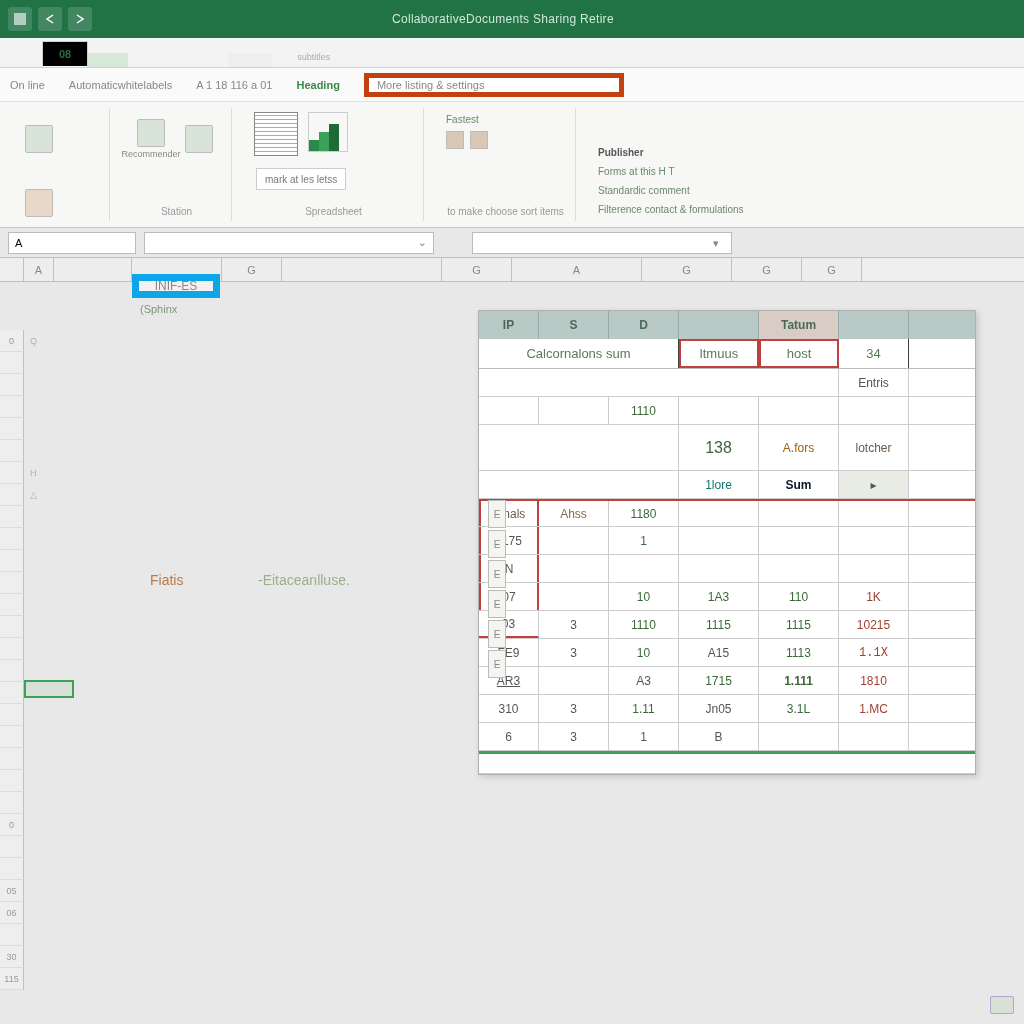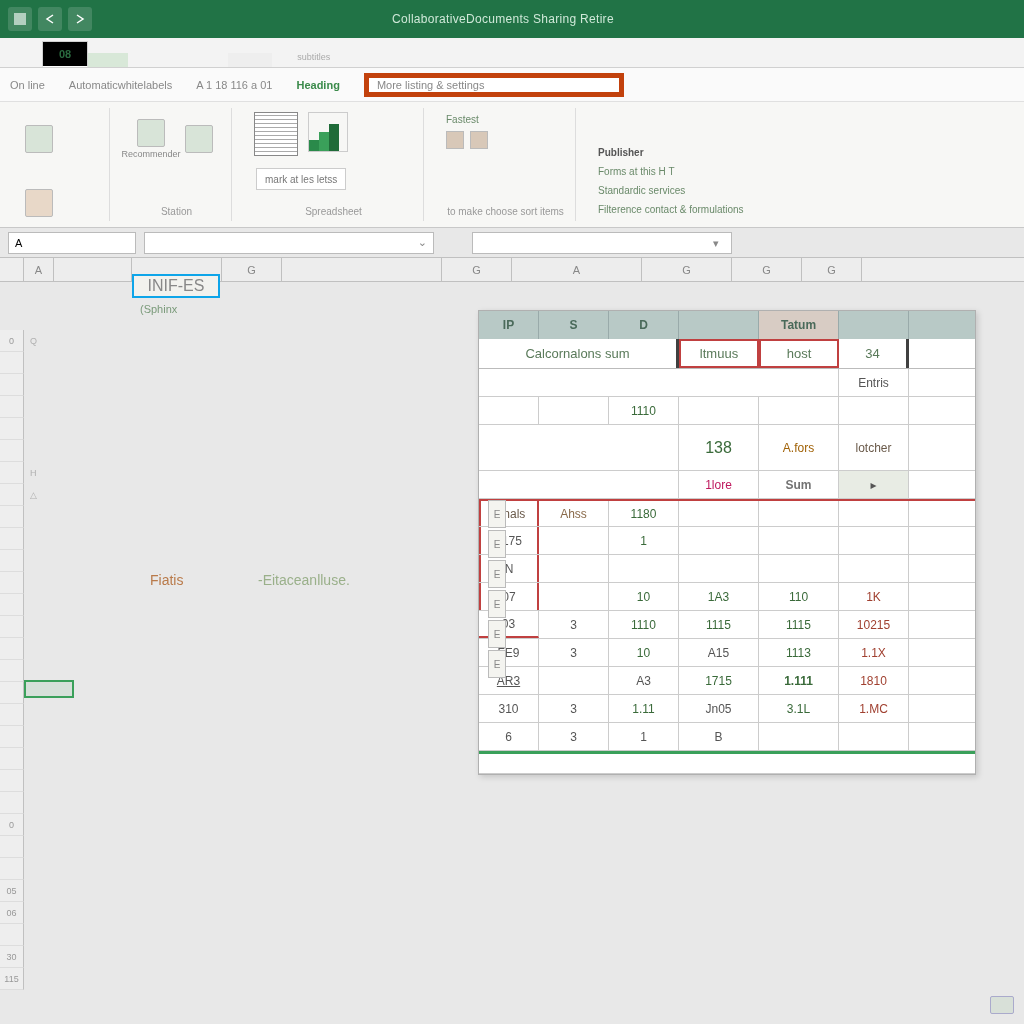--- a/index.html
+++ b/index.html
@@ -48,33 +48,33 @@
 
 .colhdr-top { height: 24px; background: #eee; display: flex; border-bottom: 1px solid #c0c0c0; }
 .corner { width: 24px; border-right: 1px solid #c0c0c0; }
 .ch { border-right: 1px solid #c0c0c0; display: flex; align-items: center; justify-content: center; color: #888; font-size: 11px; background: #ededed; }
 
 
 .rowhdrs { position: absolute; left: 0; top: 330px; width: 24px; }
 .rh { height: 22px; border-bottom: 1px solid #ddd; border-right: 1px solid #c0c0c0; background: #eee; display: flex; align-items: center; justify-content: center; font-size: 9px; color: #999; }
 
 
-.sheet-tab { position: absolute; left: 132px; top: 274px; width: 88px; height: 24px; background: #f2f2ee; border: 2px solid #0ea5e9; display: flex; align-items: center; justify-content: center; font-size: 16px; color: #888; }
+.sheet-tab { position: absolute; left: 132px; top: 274px; width: 88px; height: 24px; background: #f2f2ee; border: 7px solid #0ea5e9; display: flex; align-items: center; justify-content: center; font-size: 12px; color: #888; }
 .sheet-tab2 { position: absolute; left: 132px; top: 298px; width: 88px; height: 22px; display: flex; align-items: center; padding-left: 8px; font-size: 11px; color: #7a9a7a; }
 
 
 .hint { position: absolute; left: 150px; top: 572px; font-size: 14px; color: #b97a4a; }
 .hint2 { position: absolute; left: 258px; top: 572px; font-size: 14px; color: #9ab08a; }
 
 
 .panel { position: absolute; left: 478px; top: 310px; width: 498px; background: #fff; border: 1px solid #b0b0b0; box-shadow: 2px 2px 6px rgba(0,0,0,0.15); }
 .panel-hdr { height: 28px; background: #b8c9c6; display: flex; }
 .ph { border-right: 1px solid #9aa; display: flex; align-items: center; justify-content: center; font-size: 12px; color: #4a6a5a; font-weight: 600; }
 .panel-title { height: 30px; display: flex; border-bottom: 1px solid #bbb; }
-.pt { border-right: 3px solid #404040; display: flex; align-items: center; justify-content: center; font-size: 13px; color: #5a7a5a; }
+.pt { border-right: 1px solid #404040; display: flex; align-items: center; justify-content: center; font-size: 13px; color: #5a7a5a; }
 .pt.redbox { border: 2px solid #c04040; }
 .panel-row { height: 28px; display: flex; border-bottom: 1px solid #ccc; }
 .pc { border-right: 1px solid #ccc; display: flex; align-items: center; justify-content: center; font-size: 12px; color: #555; }
 .pc.num { color: #3a6a3a; font-weight: 500; }
 .pc.redtxt { color: #a04030; }
 .pc.redborder { border-left: 2px solid #c04040; border-right: 2px solid #c04040; }
 .greenline { height: 3px; background: #3aa05a; }
 .redoutline-top { border-top: 2px solid #c04040; }
 
 
@@ -180,21 +180,21 @@
         <span style="width:18px;height:18px;background:#d8c8b8;border:1px solid #bbb;"></span>
         <span style="width:18px;height:18px;background:#d8c8b8;border:1px solid #bbb;"></span>
       </div>
     </div>
     <div class="riblabel">to make choose sort items</div>
   </div>
   <div class="ribgroup" style="width:180px;justify-content:flex-end;">
     <div style="display:flex;flex-direction:column;gap:4px;">
       <span class="riblink" style="color:#555;font-weight:600;">Publisher</span>
       <span class="riblink">Forms  at this  H T</span>
-      <span class="riblink">Standardic services</span>
+      <span class="riblink">Standardic comment</span>
       <span class="riblink">Filterence contact &amp; formulations</span>
     </div>
   </div>
 </div>
 
 <div class="formulabar">
   <div class="namebox">
       <span>A</span>
     </div>
   <div class="fxbox">
@@ -299,22 +299,22 @@
     <div class="pc" style="width:70px;"></div>
   </div>
   <div class="panel-row" style="height:46px;">
     <div class="pc" style="width:200px;"></div>
     <div class="pc num" style="width:80px;font-size:16px;">138</div>
     <div class="pc" style="width:80px;color:#a16207;">A.fors</div>
     <div class="pc" style="width:70px;color:#6a5a4a;">lotcher</div>
   </div>
   <div class="panel-row">
     <div class="pc" style="width:200px;"></div>
-    <div class="pc" style="width:80px;color:#be185d;text-align:center;">1lore</div>
-    <div class="pc" style="width:80px;color:#737373;font-weight:600;">Sum</div>
+    <div class="pc" style="width:80px;color:#0f766e;text-align:center;">1lore</div>
+    <div class="pc" style="width:80px;color:#0f172a;font-weight:600;">Sum</div>
     <div class="pc" style="width:70px;background:#e8ece4;">▸</div>
   </div>
 
   <div class="panel-row redoutline-top">
     <div class="pc redborder" style="width:60px;color:#6a5a4a;">Sinals</div>
     <div class="pc" style="width:70px;color:#8a6a4a;">Ahss</div>
     <div class="pc num" style="width:70px;">1180</div>
     <div class="pc" style="width:80px;"></div>
     <div class="pc" style="width:80px;"></div>
     <div class="pc" style="width:70px;"></div>
@@ -350,21 +350,21 @@
     <div class="pc num" style="width:80px;">1115</div>
     <div class="pc num" style="width:80px;">1115</div>
     <div class="pc redtxt" style="width:70px;">10215</div>
   </div>
   <div class="panel-row">
     <div class="pc" style="width:60px;">FE9</div>
     <div class="pc" style="width:70px;">3</div>
     <div class="pc num" style="width:70px;">10</div>
     <div class="pc" style="width:80px;">A15</div>
     <div class="pc num" style="width:80px;">1113</div>
-    <div class="pc redtxt" style="width:70px;">1.1X</div>
+    <div class="pc redtxt" style="width:70px;font-family:Liberation Mono, monospace;">1.1X</div>
   </div>
   <div class="panel-row">
     <div class="pc" style="width:60px;text-decoration:underline;">AR3</div>
     <div class="pc" style="width:70px;"></div>
     <div class="pc" style="width:70px;">A3</div>
     <div class="pc num" style="width:80px;">1715</div>
     <div class="pc num" style="width:80px;font-weight:bold;">1.111</div>
     <div class="pc redtxt" style="width:70px;">1810</div>
   </div>
   <div class="panel-row">

